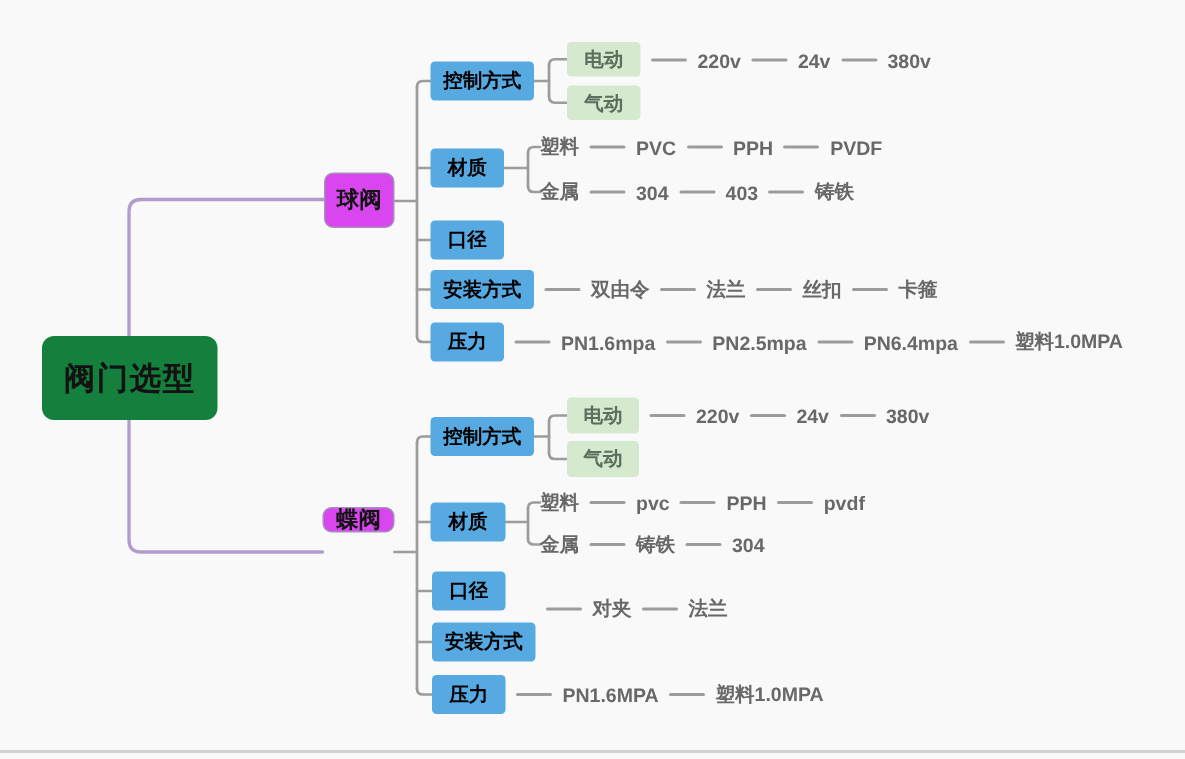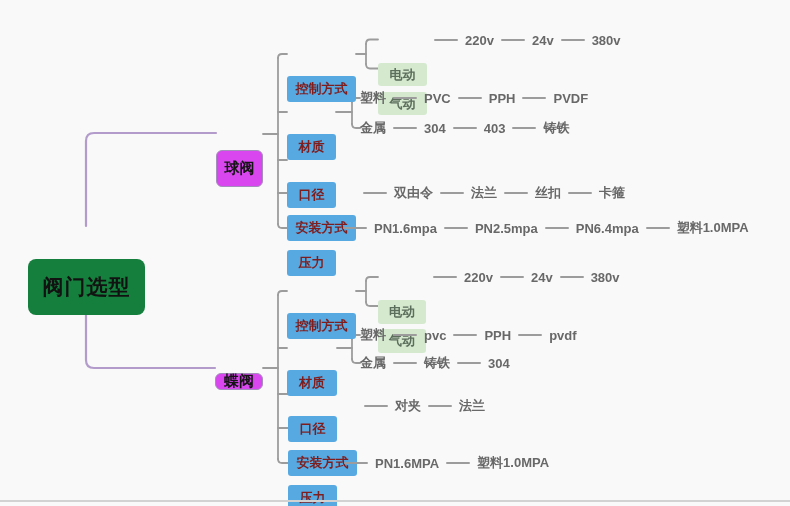--- a/index.html
+++ b/index.html
@@ -4,32 +4,32 @@
 <style>
   html,body{margin:0;padding:0;background:#ffffff;}
   .canvas{
     position:relative;width:790px;height:506px;overflow:hidden;
     background:#f9f9f9;
     font-family:"Liberation Sans","DejaVu Sans",sans-serif;
   }
   .wires{position:absolute;left:0;top:0;width:790px;height:506px;}
   .node{
     position:absolute;display:flex;align-items:center;justify-content:center;
-    box-sizing:border-box;font-weight:bold;cursor:default;margin-top:35px;
+    box-sizing:border-box;font-weight:bold;cursor:default;
   }
   .root{
     background:#15803d;border-radius:8px;color:#121212;font-size:21px;
     letter-spacing:1px;
   }
   .branch{
     background:#d946ef;border:1px solid #a48fbc;border-radius:6px;
     color:#141414;font-size:15px;
   }
   .blue{
-    background:#57a9e2;border-radius:3px;color:#7f1d1d;font-size:13px;
+    background:#57a9e2;border-radius:3px;color:#000000;font-size:13px;
   }
   .green{
     background:#d5e9cf;border-radius:3px;color:#5c6e5c;font-size:13px;
   }
   .trow{
     position:absolute;display:flex;align-items:center;height:20px;
     white-space:nowrap;
   }
   .tnode{
     font-size:13px;font-weight:bold;color:#686868;flex:none;

